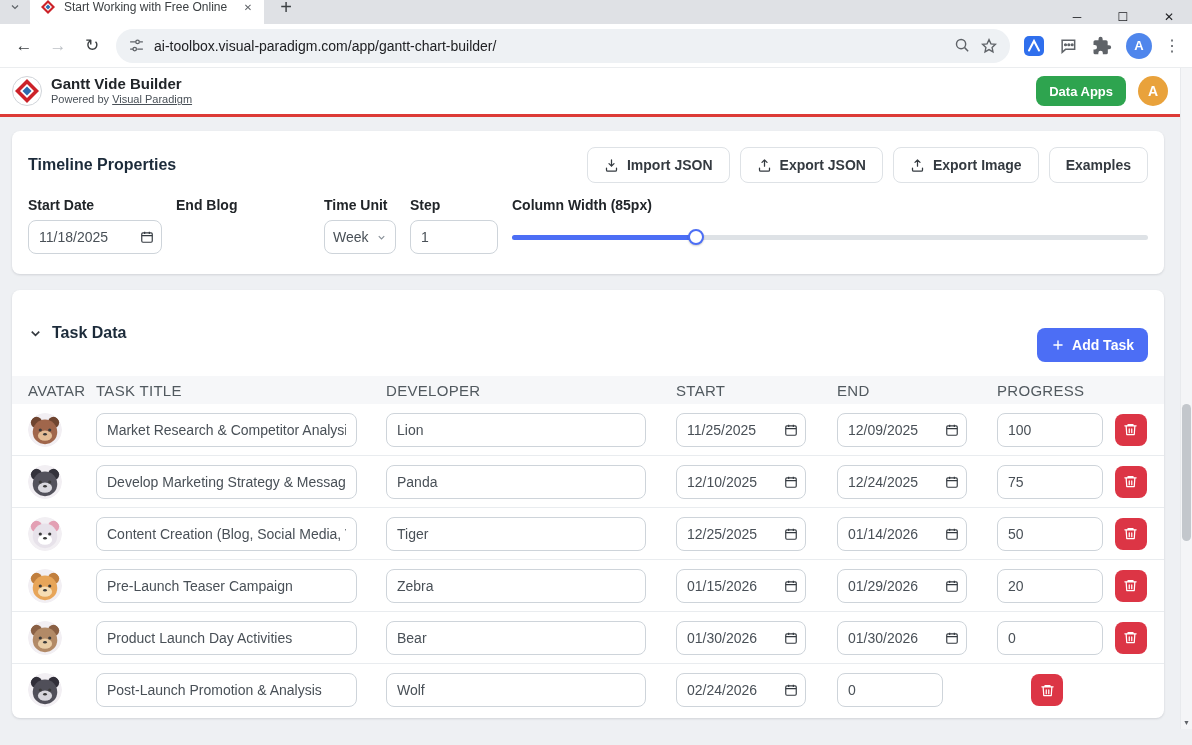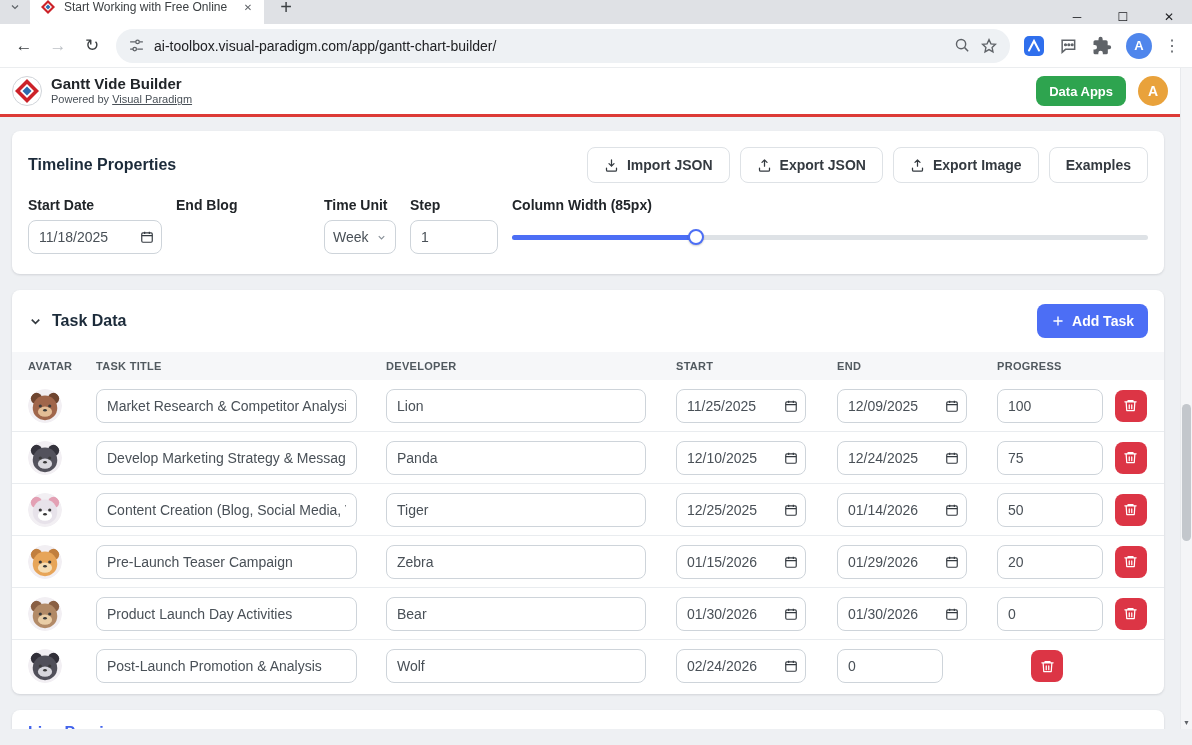--- a/index.html
+++ b/index.html
@@ -63,24 +63,24 @@
   .select { height: 34px; border: 1px solid #ced4da; border-radius: 8px; padding: 0 8px; font-size: 14px; color: #495057; display: flex; align-items: center; justify-content: space-between; background: #fff; }
   .slider-row { height: 34px; display: flex; align-items: center; }
   .slider-track { position: relative; height: 5px; width: 100%; background: #dee2e6; border-radius: 3px; }
   .slider-fill { position: absolute; left: 0; top: 0; height: 100%; background: #4c6ef5; border-radius: 3px; }
   .slider-handle { position: absolute; top: 50%; width: 16px; height: 16px; background: #fff; border: 2px solid #4c6ef5; border-radius: 50%; transform: translate(-50%, -50%); box-shadow: 0 1px 2px rgba(0,0,0,.2); }
 
   
   .task-card { padding: 0 0 2px; overflow: hidden; }
   .task-head { display: flex; align-items: center; padding: 14px 16px; }
   .collapse-chev { display: flex; margin-right: 9px; }
-  .btn-primary { margin-left: auto; display: inline-flex; align-items: center; gap: 7px; background: #4c6ef5; color: #fff; border: none; height: 34px; padding: 0 14px; border-radius: 8px; font-family: inherit; font-size: 14px; font-weight: 700; }
+  .btn-primary { margin-left: auto; display: inline-flex; align-items: center; gap: 7px; background: #4c6ef5; color: #fff; border: none; height: 34px; padding: 0 14px; border-radius: 8px; font-family: inherit; font-size: 14px; font-weight: 700; margin-top: 24px; }
   .trow { display: grid; grid-template-columns: 68px 290px 290px 161px 160px 100px 1fr; align-items: center; padding-left: 16px; }
   .thead { background: #f6f7f9; height: 28px; }
-  .th { font-size: 11px; font-weight: 700; color: #51595f; letter-spacing: .3px; }
+  .th { font-size: 15px; font-weight: 400; color: #51595f; letter-spacing: .3px; }
   .tbody-row { height: 52px; border-bottom: 1px solid #e9ecef; }
   .tbody-row:last-child { border-bottom: none; }
   .avatar-wrap { width: 34px; height: 34px; border-radius: 50%; overflow: hidden; display: flex; }
   .title-input { width: 261px; }
   .dev-input { width: 260px; }
   .cell-date { width: 130px; }
   .progress-input { width: 106px; }
   .delete-btn { width: 32px; height: 32px; border: none; border-radius: 8px; background: #dc3545; display: flex; align-items: center; justify-content: center; justify-self: center; }
 
   

